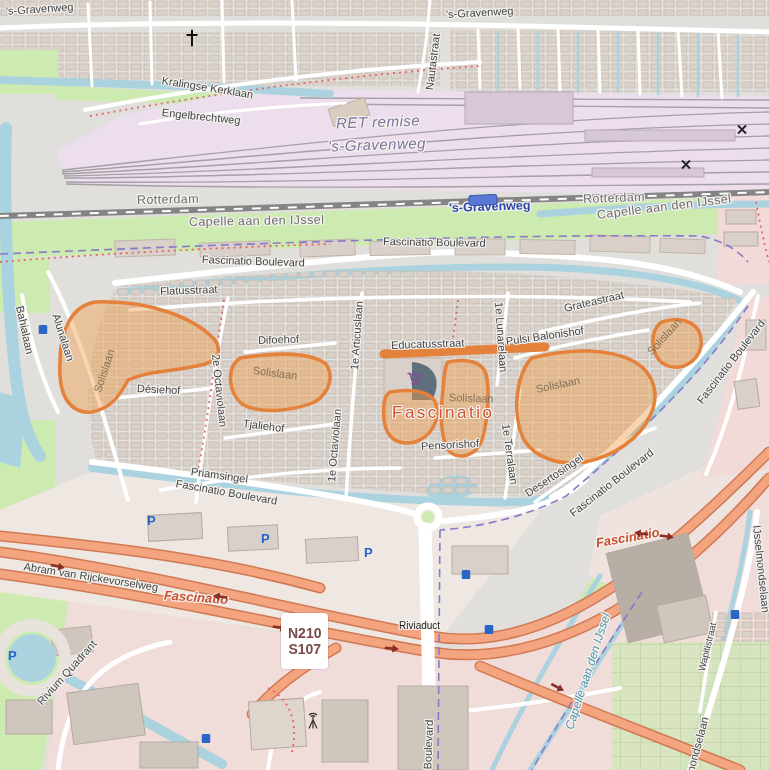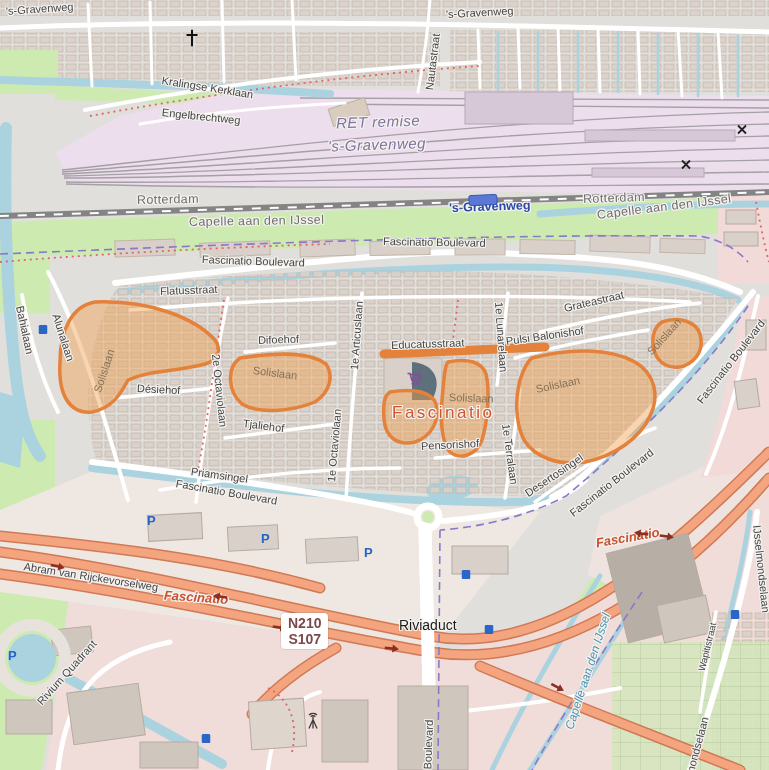--- a/index.html
+++ b/index.html
@@ -12,25 +12,25 @@
                    -1px -1px #f4f2ef,1px 1px #f4f2ef,-1px 1px #f4f2ef,1px -1px #f4f2ef;}
   .street{font-size:11px;}
   .street-sm{font-size:9.5px;}
   .place{font-size:12.5px;color:#6f6f6f;letter-spacing:.4px;}
   .station{font-size:12.5px;font-weight:bold;color:#2b49a8;}
   .depot{font-size:15px;font-style:italic;color:#8171a0;letter-spacing:.5px;}
   .suburb-big{font-size:17px;color:#cf5430;letter-spacing:2.5px;}
   .suburb-it{font-size:13px;font-style:italic;font-weight:bold;color:#c9512f;}
   .water{font-size:12px;font-style:italic;color:#4b93ad;}
   .patch{font-size:11px;color:#857257;text-shadow:none;}
-  .road-black{font-size:14px;color:#1c1c1c;}
+  .road-black{font-size:10px;color:#1c1c1c;}
   .parking{font-size:13px;font-weight:bold;color:#2864c8;text-shadow:none;}
   .icon{position:absolute;transform:translate(-50%,-50%);}
   #shield{position:absolute;left:281px;top:613px;background:#fff;border-radius:4px;
-          padding:2px 7px;text-align:center;line-height:16px;font-size:14px;font-weight:bold;
+          padding:12px 7px;text-align:center;line-height:16px;font-size:14px;font-weight:bold;
           color:#7c4a4a;box-shadow:0 0 0 1px rgba(0,0,0,0.08);}
   #shield span{display:block;}
 </style>
 </head>
 <body>
 
 <div id="map">
 <svg id="base" width="769" height="770" viewBox="0 0 769 770">
   <defs>
     <pattern id="hp" width="13" height="9" patternUnits="userSpaceOnUse">

